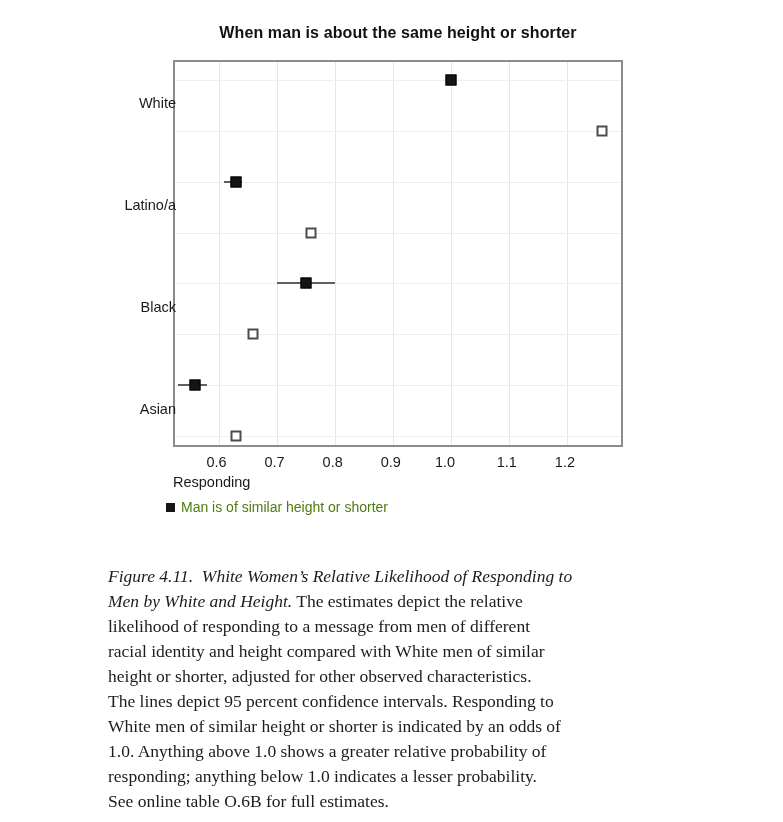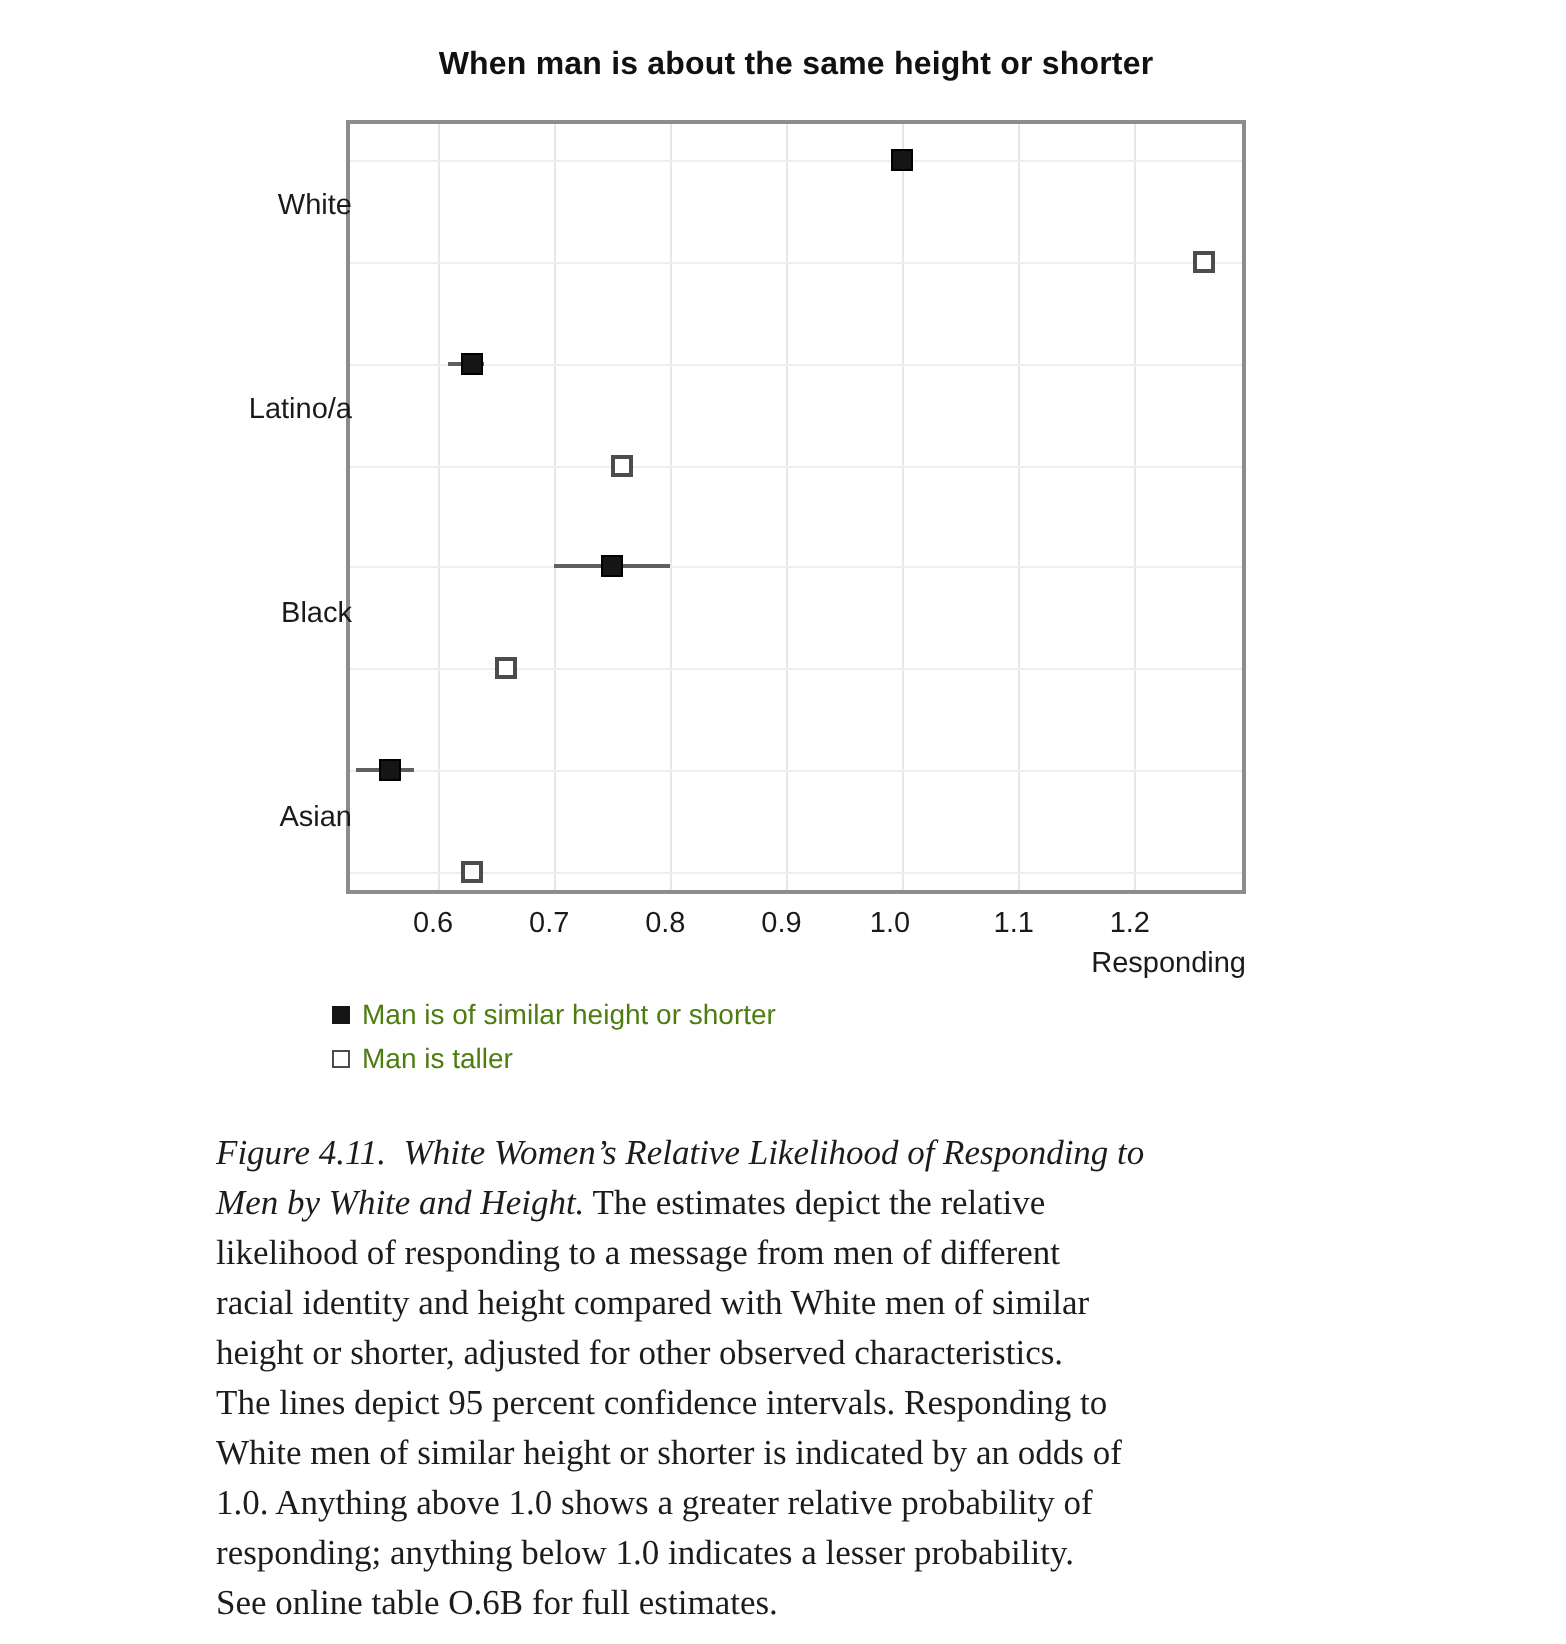--- a/index.html
+++ b/index.html
@@ -30,21 +30,21 @@
   .ylabel {
     position: absolute; left: 26px; width: 150px; text-align: right;
     transform: translateY(-50%); font-size: 14.5px; color: #1a1a1a;
   }
   .xtick {
     position: absolute; top: 454px; transform: translateX(-50%);
     font-size: 14.5px; color: #1a1a1a;
   }
   .xlabel {
     position: absolute; left: 173px; top: 474px; width: 450px;
-    text-align: right; font-size: 14.5px; color: #1a1a1a;
+    text-align: left; font-size: 14.5px; color: #1a1a1a;
   }
   .legend { position: absolute; left: 166px; top: 496px; }
   .legend-item { display: flex; align-items: center; height: 22px; }
   .legend-marker { width: 9px; height: 9px; margin-right: 6px; flex: 0 0 auto; }
   .legend-marker.filled { background: #151515; }
   .legend-marker.open { background: #ffffff; border: 1.7px solid #4c4c4c; }
   .legend-label { font-size: 14px; color: #4d7c0f; }
   .caption {
     position: absolute; left: 108px; top: 564px; width: 560px;
     font-family: "Liberation Serif", serif;
@@ -100,24 +100,20 @@
       <div class="xtick" style="left: 445px;">1.0</div>
       <div class="xtick" style="left: 506.871px;">1.1</div>
       <div class="xtick" style="left: 564.935px;">1.2</div>
     </div>
   <div class="xlabel">Responding</div>
   <div class="legend" id="legend">
       <div class="legend-item">
         <span class="legend-marker filled"></span>
         <span class="legend-label">Man is of similar height or shorter</span>
       </div>
-      <div class="legend-item">
-        <span class="legend-marker open"></span>
-        <span class="legend-label">Man is taller</span>
-      </div>
     </div>
 </div>
 
 <div class="caption" id="caption">
     <div class="caption-line"><span class="it">Figure 4.11.  White Women’s Relative Likelihood of Responding to</span></div>
     <div class="caption-line"><span class="it">Men by White and Height.</span><span class=""> The estimates depict the relative</span></div>
     <div class="caption-line"><span class="">likelihood of responding to a message from men of different</span></div>
     <div class="caption-line"><span class="">racial identity and height compared with White men of similar</span></div>
     <div class="caption-line"><span class="">height or shorter, adjusted for other observed characteristics.</span></div>
     <div class="caption-line"><span class="">The lines depict 95 percent confidence intervals. Responding to</span></div>

